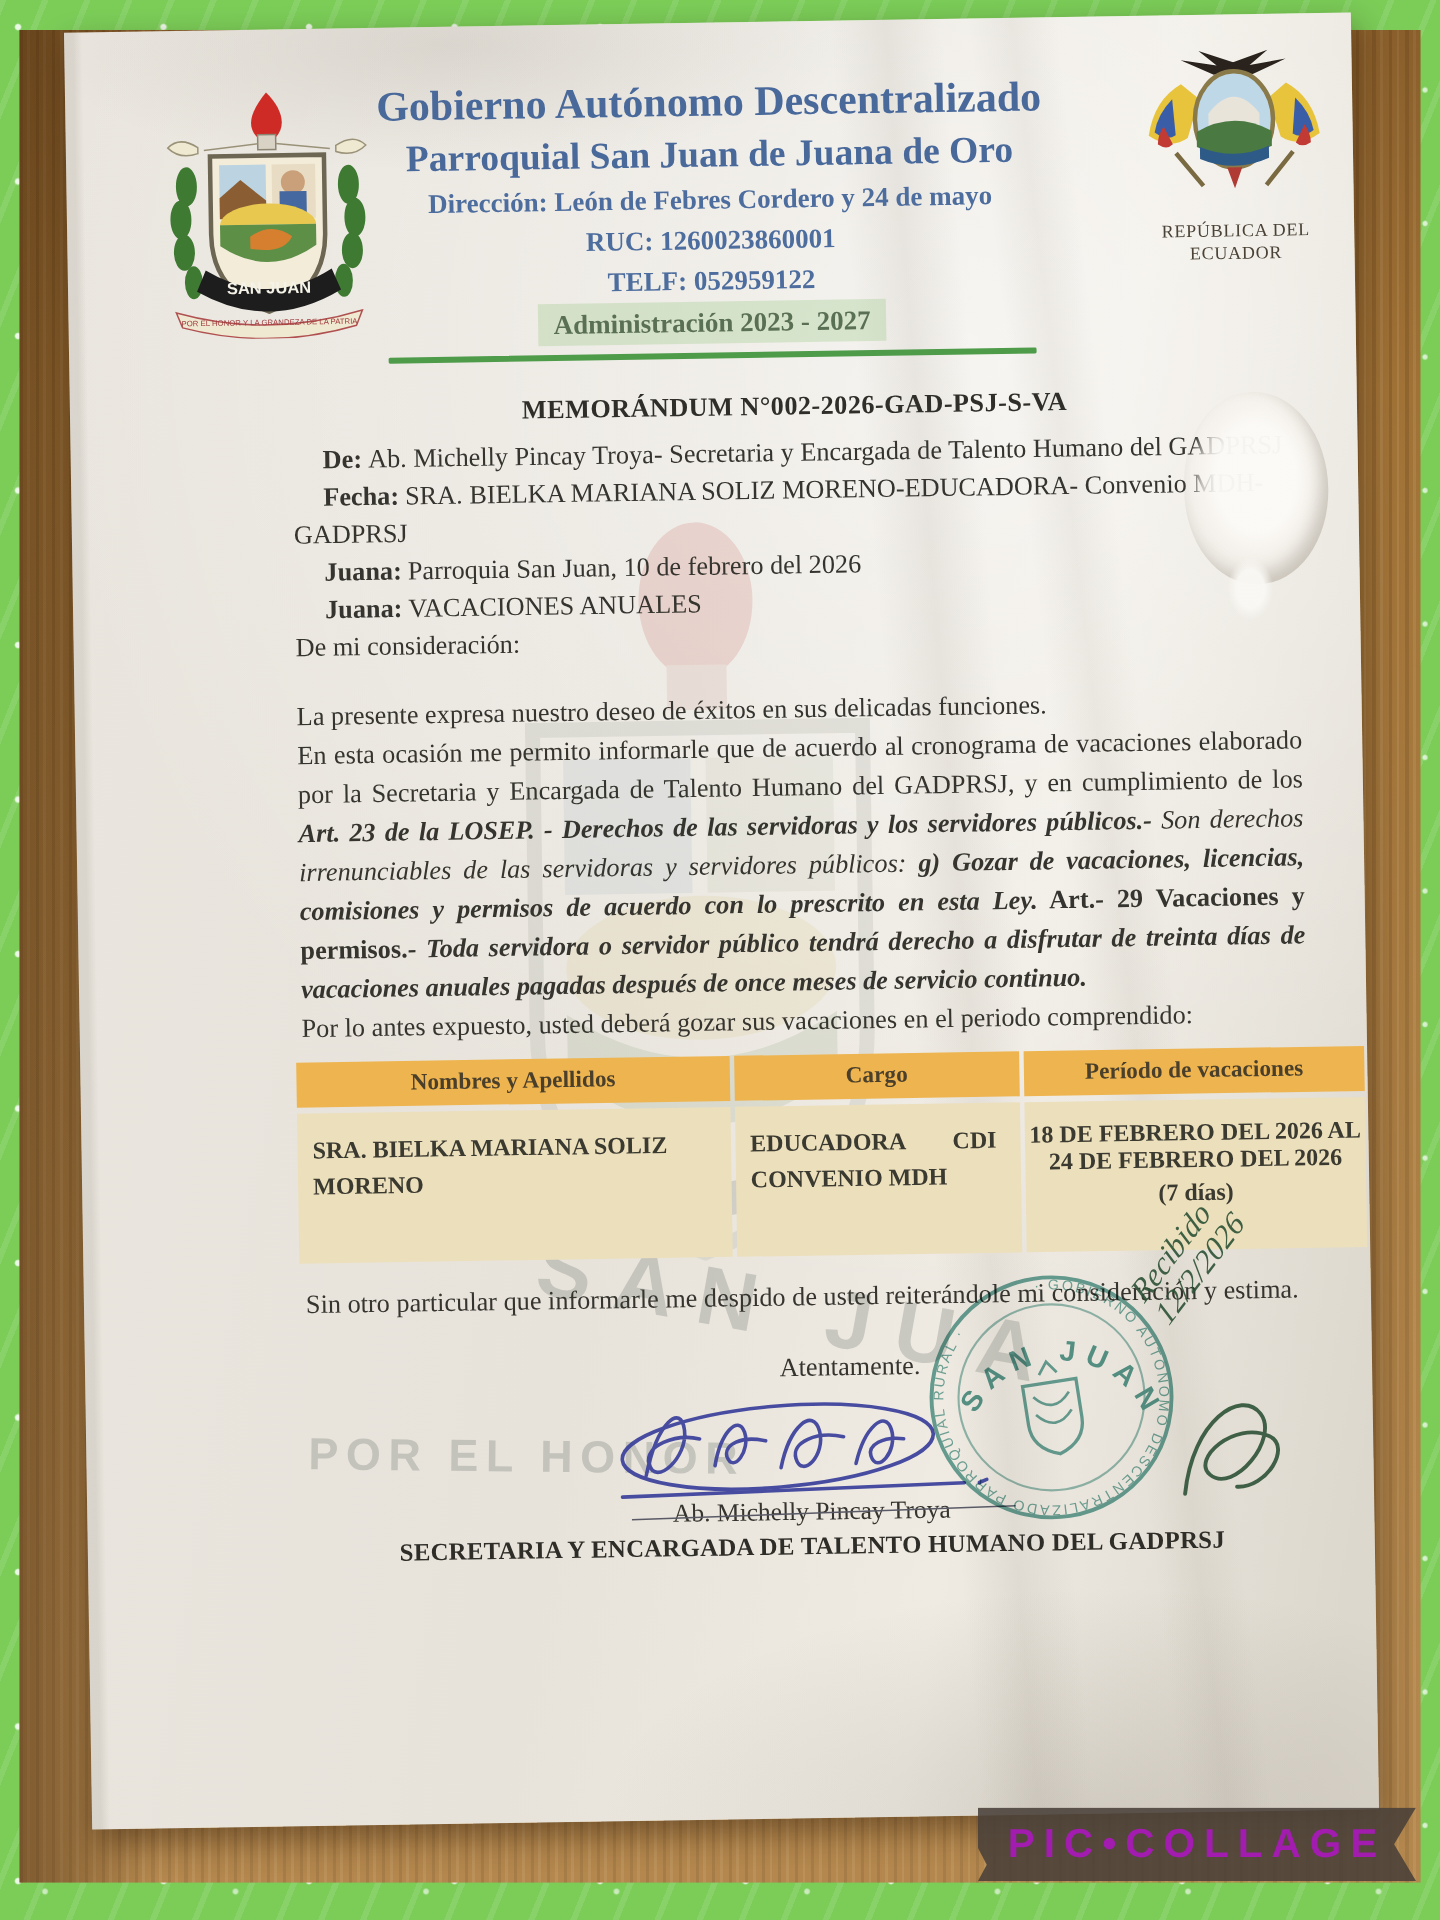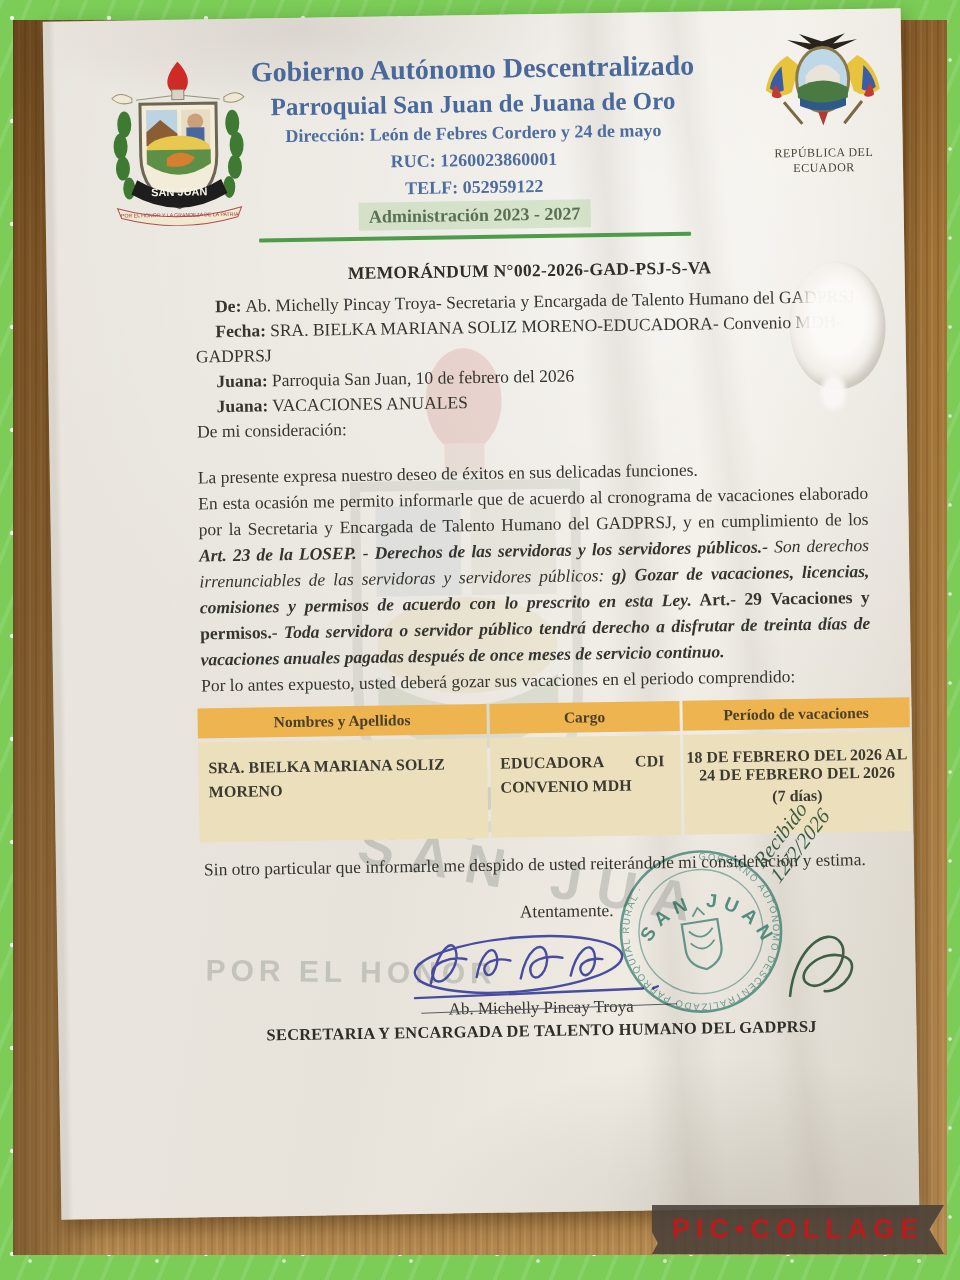--- a/index.html
+++ b/index.html
@@ -104,21 +104,21 @@
     transform-origin:0 0;color:#2d5236;font-style:italic;font-size:21px;line-height:22px;opacity:0.9;}
   .handsig{position:absolute;left:706px;top:902px;z-index:2;transform:rotate(-20deg);}
   .signature-svg{display:block;margin:0 auto;}
 
   
   .pc-banner{position:absolute;left:652px;top:1205px;width:292px;height:49px;z-index:5;
     background:rgba(73,64,57,0.88);
     clip-path:polygon(0% 0%, 100% 0%, 95% 50%, 100% 100%, 0% 100%, 2% 78%, 0% 55%);
     display:flex;align-items:center;justify-content:center;}
   .pc-banner span{font-family:"Liberation Sans",sans-serif;font-weight:bold;font-size:27px;
-    letter-spacing:6px;color:#b91c1c;}
+    letter-spacing:6px;color:#a21caf;}
 </style>
 </head>
 <body>
 
 <div class="canvas">
   <div class="frame"></div>
   <div class="wood"></div>
 
   <div class="paper">
 

